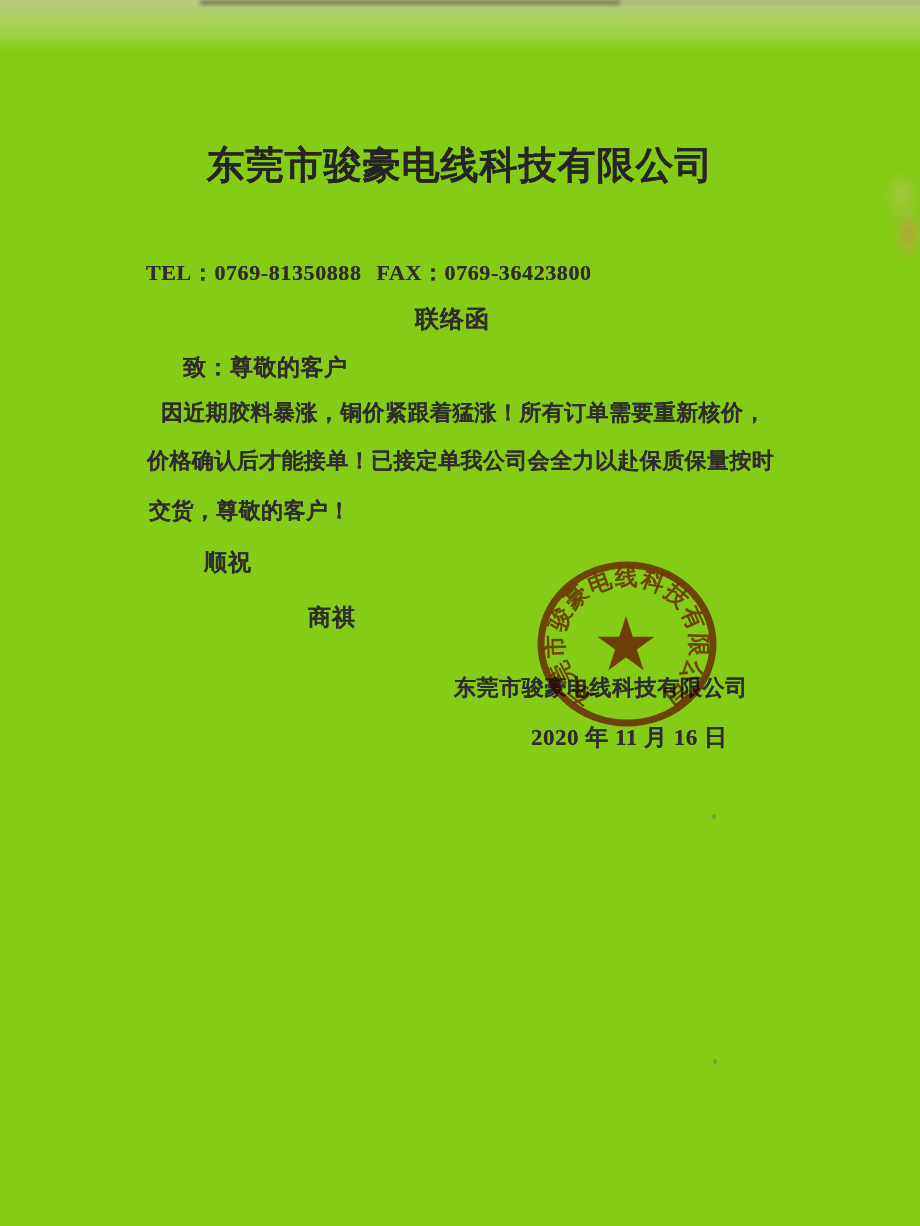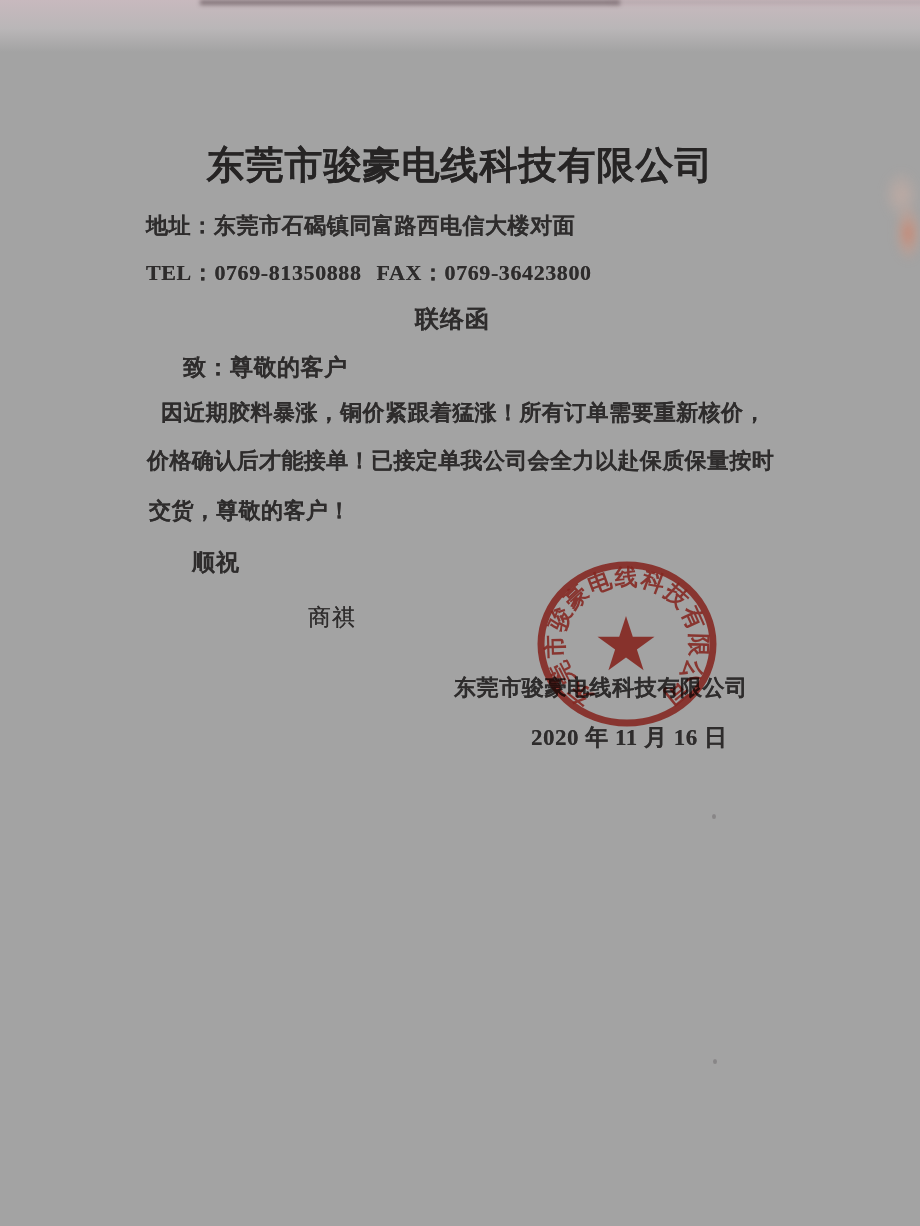--- a/index.html
+++ b/index.html
@@ -1,20 +1,20 @@
 <!DOCTYPE html>
 <html><head>
 <meta charset="utf-8">
 <style>
   html, body { margin: 0; padding: 0; background: #ffffff; }
   .page {
     position: relative;
     width: 920px;
     height: 1226px;
-    background: #a3a3a3;
+    background: #84cc16;
     overflow: hidden;
     font-family: "Liberation Serif", "DejaVu Serif", serif;
     color: #2e2c2c;
   }
   
   .top-tint {
     position: absolute; left: 0; top: 0; width: 920px; height: 52px;
     background: linear-gradient(180deg, rgba(230,203,212,0.55) 0%, rgba(243,232,237,0.28) 55%, rgba(250,248,248,0) 100%);
   }
   .top-edge-dark {
@@ -61,22 +61,22 @@
     font-size: 24px; font-weight: 700; letter-spacing: 1px;
   }
   .salutation {
     position: absolute; left: 147px; top: 352px;
     font-size: 23px; font-weight: 600; letter-spacing: 0.5px; margin-left: 36px;
   }
   .body-line { position: absolute; font-size: 22px; font-weight: 600; letter-spacing: 0.4px; white-space: nowrap; }
   .body-line.l1 { left: 161px; top: 398px; }
   .body-line.l2 { left: 147px; top: 446px; }
   .body-line.l3 { left: 149px; top: 496px; }
-  .closing-1 { position: absolute; left: 192px; top: 547px; font-size: 23px; font-weight: 600; letter-spacing: 1px; }
-  .closing-2 { position: absolute; left: 308px; top: 602px; font-size: 23px; font-weight: 400; letter-spacing: 1px; }
+  .closing-1 { position: absolute; left: 204px; top: 547px; font-size: 23px; font-weight: 600; letter-spacing: 1px; }
+  .closing-2 { position: absolute; left: 308px; top: 602px; font-size: 23px; font-weight: 700; letter-spacing: 1px; }
   .signature-company {
     position: absolute; left: 454px; top: 673px;
     font-size: 22px; font-weight: 600; letter-spacing: 0.6px;
   }
   .date-line {
     position: absolute; left: 531px; top: 722px;
     font-size: 23px; font-weight: 600; letter-spacing: 0.5px;
   }
   
   .stamp {
@@ -93,21 +93,20 @@
   <div class="top-tint"></div>
   <div class="top-edge-dark"></div>
   <div class="top-edge-light"></div>
   <div class="right-smudge"></div>
   <div class="speck s1"></div>
   <div class="speck s2"></div>
   <div class="speck s3"></div>
 
   <div class="company-title soft">东莞市骏豪电线科技有限公司</div>
 
-  <div class="address-line soft"><span>地址：</span><span>东莞市石碣镇同富路西电信大楼对面</span></div>
 
   <div class="telfax-line soft"><span class="seg"><span>TEL：</span><span>0769-81350888</span></span><span><span>FAX：</span><span>0769-36423800</span></span></div>
 
   <div class="subject-heading soft">联络函</div>
 
   <div class="salutation soft">致：尊敬的客户</div>
   <div class="body-line l2 soft">价格确认后才能接单！已接定单我公司会全力以赴保质保量按时</div>
   <div class="body-line l1 soft">因近期胶料暴涨，铜价紧跟着猛涨！所有订单需要重新核价，</div>
   <div class="body-line l3 soft">交货，尊敬的客户！</div>
 

